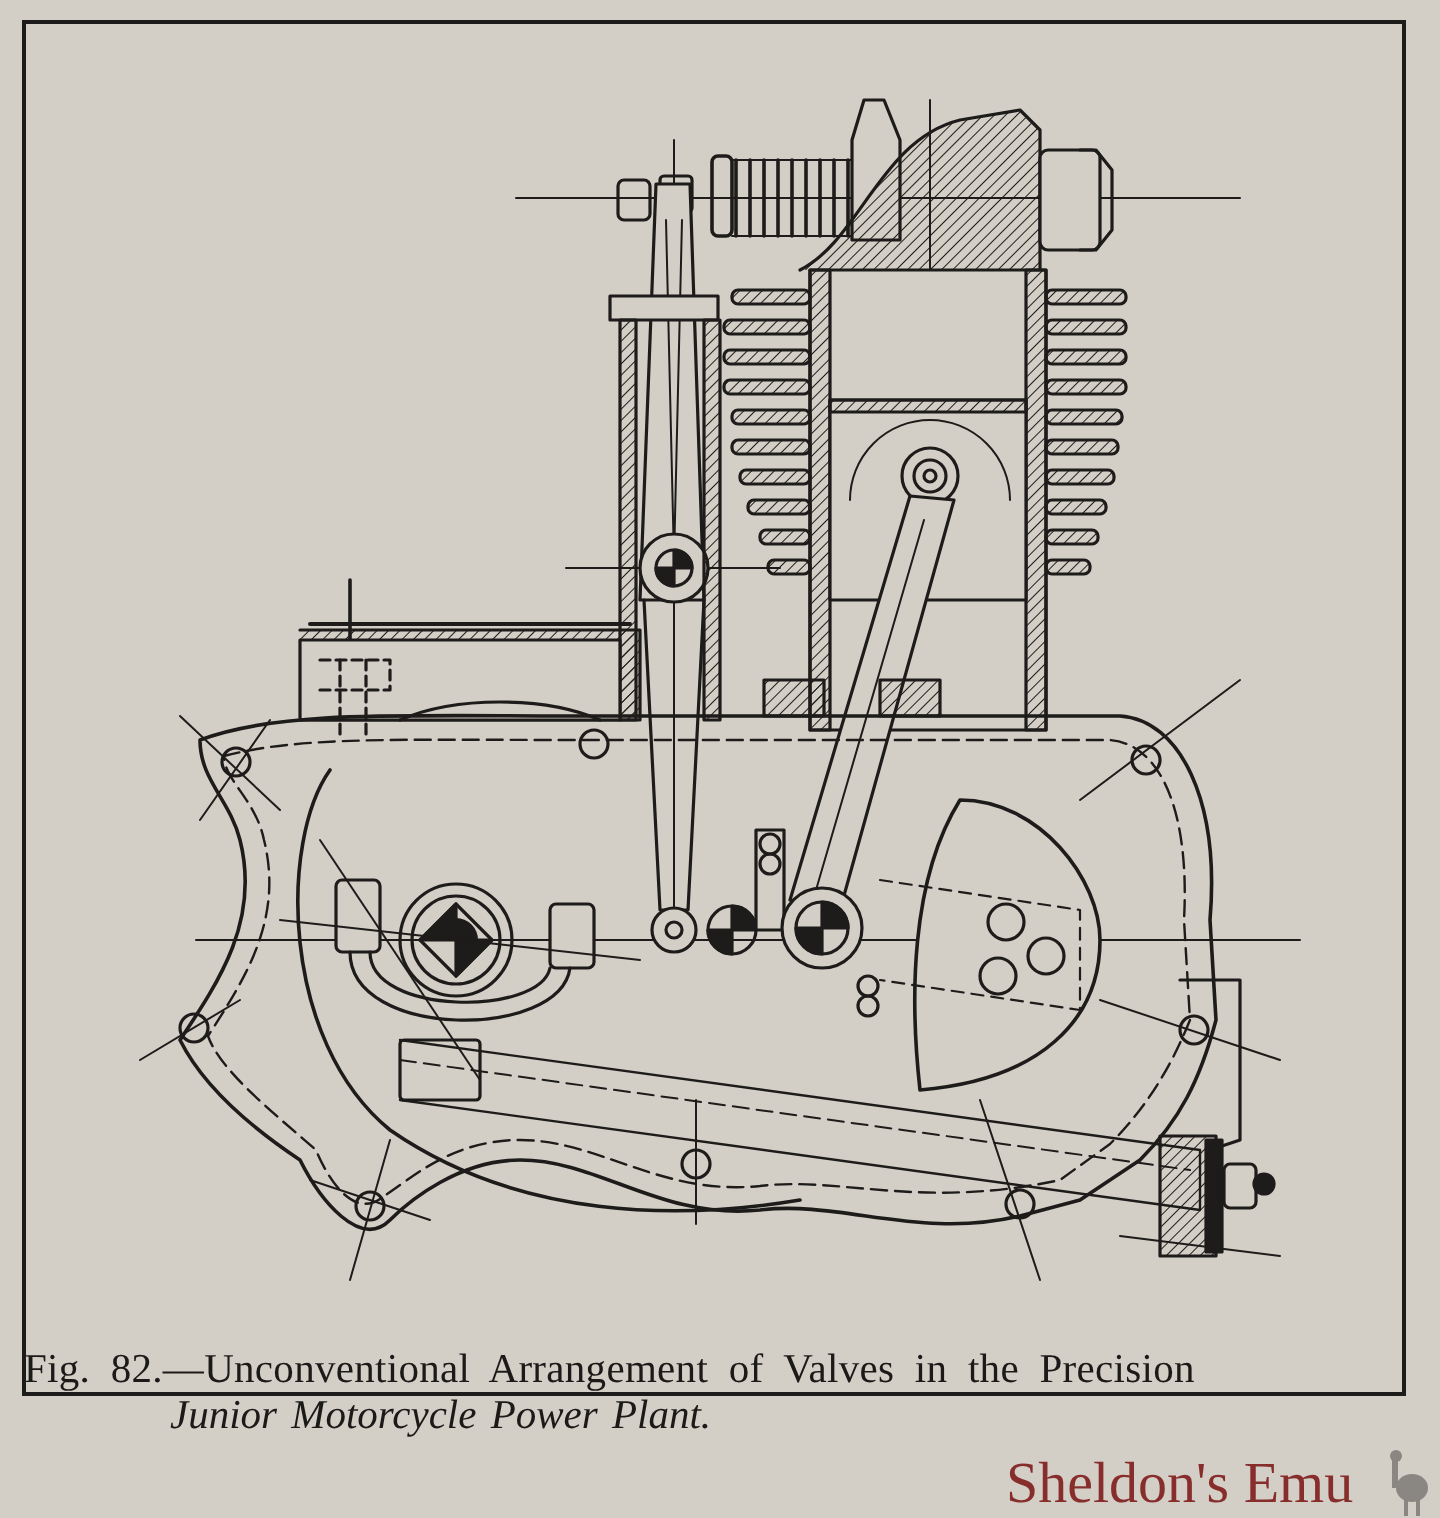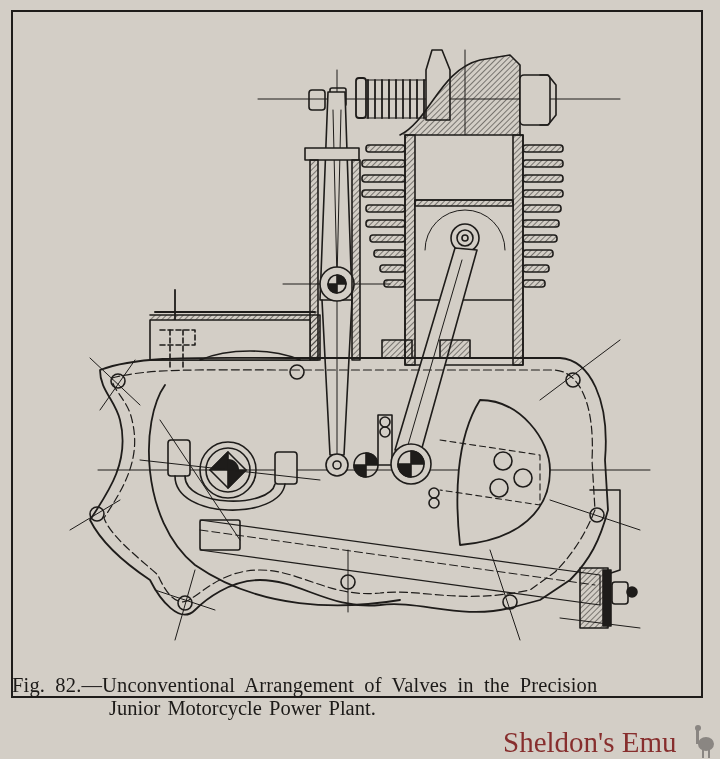--- a/index.html
+++ b/index.html
@@ -14,21 +14,21 @@
       width: 692px; height: 688px;
       border: 2px solid #1e1c1a;
       box-sizing: border-box;
     }
     .drawing { position: absolute; left: 0; top: 0; width: 720px; height: 700px; }
     .caption {
       position: absolute; left: 0; top: 674px; width: 648px;
       color: #1c1a18; font-size: 20.5px; line-height: 23px;
     }
     .caption-line1 { display: block; padding-left: 12px; letter-spacing: 0.15px; word-spacing: 5px; }
-    .caption-line2 { display: block; padding-left: 109px; word-spacing: 2px; }
+    .caption-line2 { display: block; padding-left: 85px; word-spacing: 2px; font-style: italic; }
     .watermark {
       position: absolute; left: 503px; top: 726px;
       color: #7f1d1d; font-size: 29px; line-height: 32px;
       opacity: 0.9;
     }
     .emu-icon { position: absolute; left: 689px; top: 724px; width: 28px; height: 35px; }
   </style>
 </head>
 <body>
 

